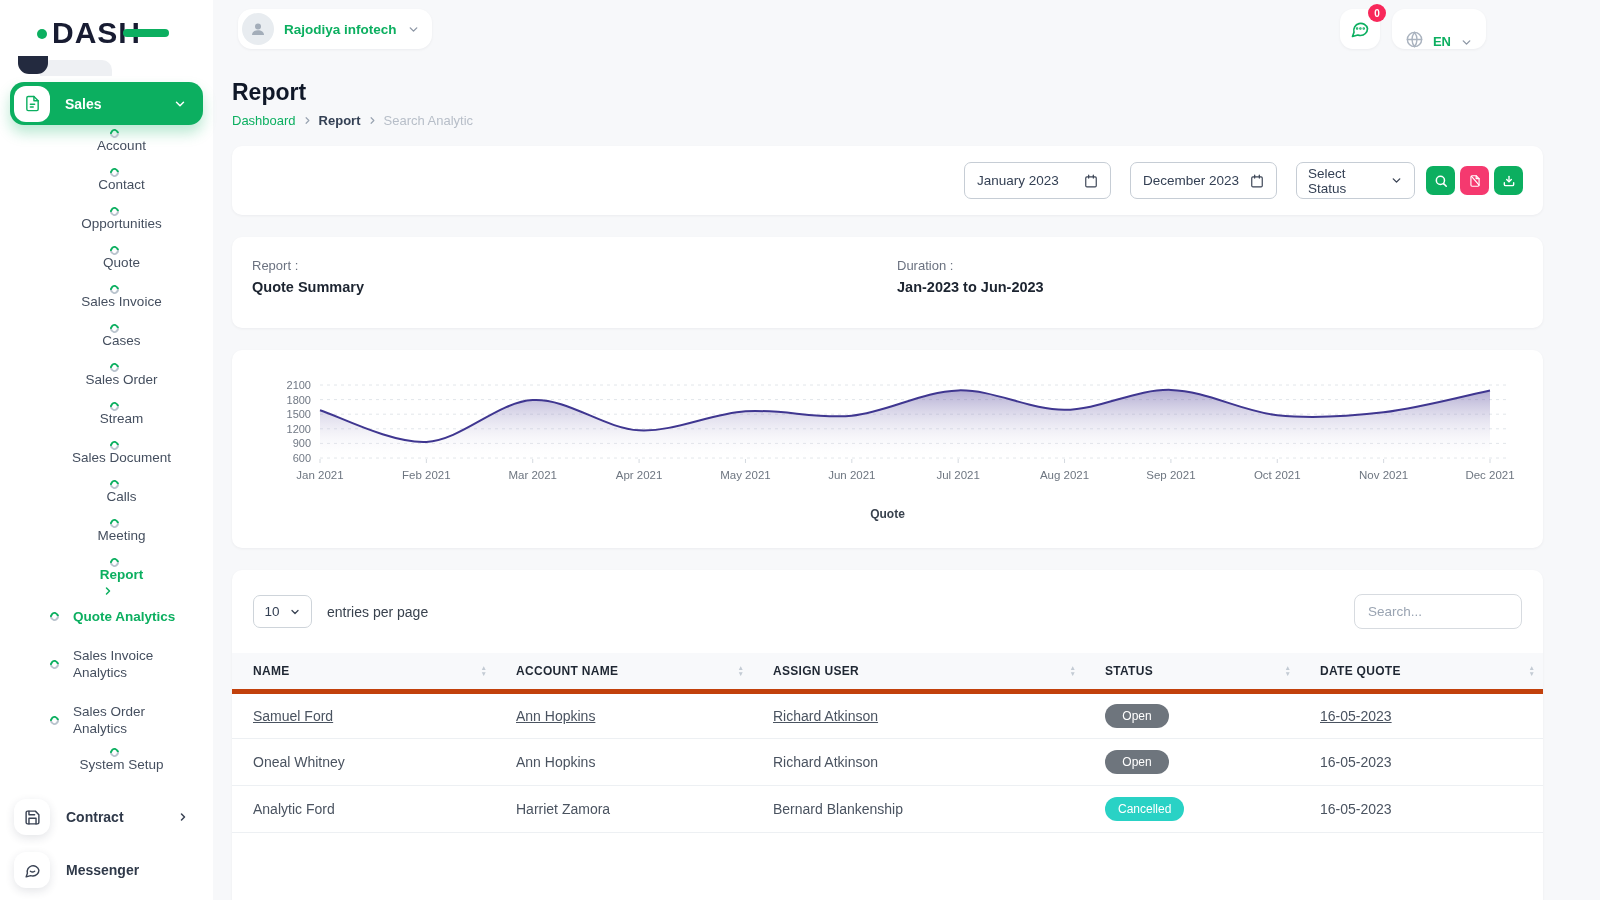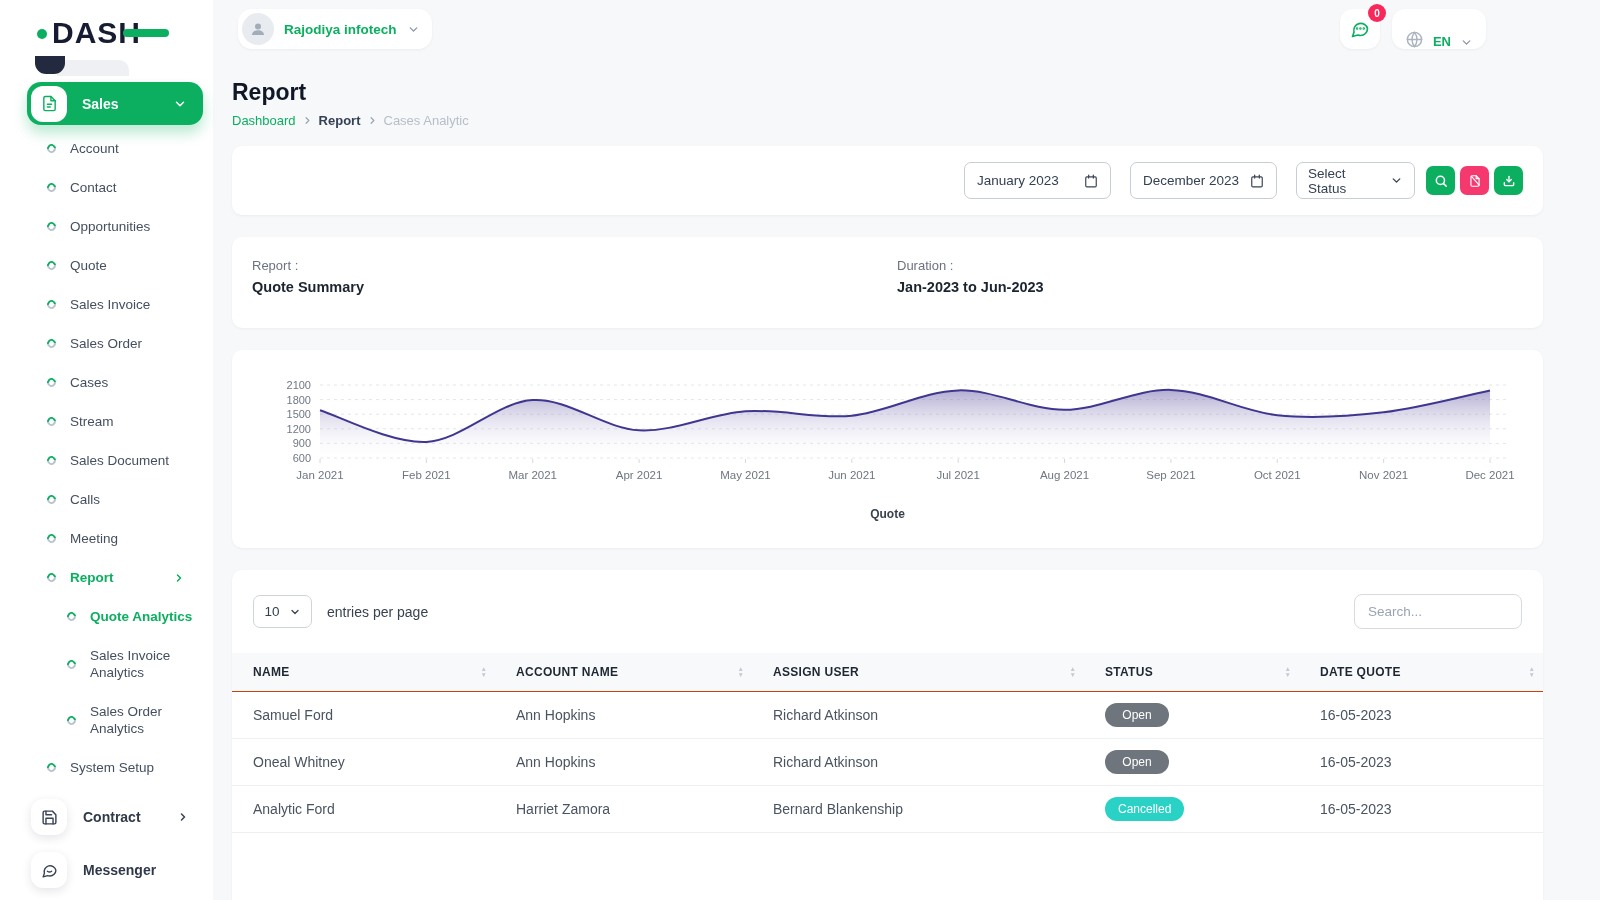--- a/index.html
+++ b/index.html
@@ -12,34 +12,34 @@
   }
   svg { display:block; }
 
   
   .sidebar { position:absolute; left:0; top:0; width:213px; height:900px; background:#fff; z-index:5; }
   .logo { margin:16px 0 0 52px; position:relative; display:inline-block; }
   .logo-text { font-size:30px; font-weight:800; color:#181c32; letter-spacing:1px; }
   .logo-dot { position:absolute; left:-15px; top:13px; width:10px; height:10px; border-radius:50%; background:#0caf60; }
   .logo-dash { position:absolute; right:-28px; top:13px; width:46px; height:8px; border-radius:5px; background:#0caf60; }
 
-  .nav-scroll { position:relative; margin-top:6px;padding-left:17px; }
+  .nav-scroll { position:relative; margin-top:6px; }
   .partial-item { position:relative; height:20px; overflow:hidden; }
   .partial-light { position:absolute; left:40px; top:4px; width:72px; height:24px; background:#eef0f3; border-radius:10px; }
   .partial-dark { position:absolute; left:18px; top:-16px; width:30px; height:34px; background:#232a3f; border-radius:11px; }
 
   .sales-btn { margin:6px 10px 0 10px; height:43px; background:#0caf60; border-radius:14px;
     display:flex; align-items:center; padding:0 16px 0 4px; cursor:pointer;
     box-shadow:0 8px 14px rgba(12,175,96,.28); }
   .sales-icon-box { width:36px; height:36px; background:#fff; border-radius:12px; display:flex; align-items:center; justify-content:center; margin-right:15px; color:#0caf60; }
   .sales-label { color:#fff; font-weight:700; font-size:14px; flex:1; }
   .sales-btn .chev { color:#fff; }
 
   .nav-list { padding-top:4px; }
-  .nav-item { display:flex; align-items:center; height:39px; padding-left:30px; font-size:13.5px; color:#454f5f; font-weight:500; cursor:pointer; }
+  .nav-item { display:flex; align-items:center; height:39px; padding-left:30px; font-size:13.5px; color:#454f5f; font-weight:500; cursor:pointer;flex-direction:column; }
   .bullet { width:9px; height:9px; flex:none; border:2px solid #b9c3cd; border-top-color:#0caf60; border-left-color:#0caf60; border-radius:50%; transform:rotate(40deg); margin-right:14px; }
   .nav-item.green { color:#0caf60; font-weight:700; }
   .nav-item .flex-label { flex:1; }
   .nav-item .chev-r { margin-right:28px; color:#0caf60; }
 
   .sub-list {}
   .sub-item { display:flex; align-items:center; padding:11px 0 11px 50px; font-size:13.5px; color:#454f5f; font-weight:500; cursor:pointer; line-height:17px; }
   .sub-item .lbl { max-width:116px; }
   .sub-item.active { color:#0caf60; font-weight:700; }
 
@@ -105,21 +105,21 @@
     font-size:13.5px; color:#344054; font-family:"Liberation Sans", sans-serif; outline:none; }
   .search-input::placeholder { color:#9aa4b2; }
 
   table.data-table { width:100%; border-collapse:collapse; table-layout:fixed; }
   .data-table thead tr { background:#f8f9fb; }
   .data-table th { height:38px; padding-left:21px; padding-right:8px; text-align:left; }
   .th-inner { display:flex; align-items:center; justify-content:space-between; }
   .th-label { font-size:12px; font-weight:700; color:#1f2733; letter-spacing:.3px; }
   .sort { display:flex; flex-direction:column; line-height:6px; font-size:6.5px; color:#c3cbd4; }
   .data-table td { height:47px; padding-left:21px; font-size:14px; color:#4a5360; border-bottom:1px solid #edf0f3; }
-  .data-table tbody tr:first-child td { border-top:1px solid #c2410c; }
+  .data-table tbody tr:first-child td { border-top:5px solid #c2410c;text-decoration:underline; }
   .status-pill { display:inline-block; min-width:64px; text-align:center; padding:5px 13px; border-radius:13px; color:#fff; font-size:12px; }
 </style>
 </head>
 <body>
 
 <div class="sidebar">
   <div class="logo">
     <span class="logo-dot"></span>
     <span class="logo-text">DASH</span>
     <span class="logo-dash"></span>
@@ -164,25 +164,25 @@
         <div class="nav-item">
           <span class="bullet"></span>
           <span>Quote</span>
         </div>
         <div class="nav-item">
           <span class="bullet"></span>
           <span>Sales Invoice</span>
         </div>
         <div class="nav-item">
           <span class="bullet"></span>
+          <span>Cases</span>
+        </div>
+        <div class="nav-item">
+          <span class="bullet"></span>
           <span>Sales Order</span>
-        </div>
-        <div class="nav-item">
-          <span class="bullet"></span>
-          <span>Cases</span>
         </div>
         <div class="nav-item">
           <span class="bullet"></span>
           <span>Stream</span>
         </div>
         <div class="nav-item">
           <span class="bullet"></span>
           <span>Sales Document</span>
         </div>
         <div class="nav-item">
@@ -307,21 +307,21 @@
         <svg width="11" height="11" viewBox="0 0 24 24" fill="none" stroke="currentColor" stroke-width="2.6" stroke-linecap="round" stroke-linejoin="round">
           <polyline points="9 6 15 12 9 18"></polyline>
         </svg>
       </span>
       <span class="bc-current">Report</span>
       <span class="bc-sep">
         <svg width="11" height="11" viewBox="0 0 24 24" fill="none" stroke="currentColor" stroke-width="2.6" stroke-linecap="round" stroke-linejoin="round">
           <polyline points="9 6 15 12 9 18"></polyline>
         </svg>
       </span>
-      <span class="bc-muted">Cases Analytic</span>
+      <span class="bc-muted">Search Analytic</span>
     </div>
 
   <div class="card filter-card">
     <div class="date-input">
       <span>January 2023</span>
       <span class="cal">
         <svg width="14" height="14" viewBox="0 0 24 24" fill="none" stroke="currentColor" stroke-width="2" stroke-linecap="round" stroke-linejoin="round">
             <rect x="3" y="5" width="18" height="17" rx="2"></rect>
             <line x1="16" y1="2" x2="16" y2="7"></line>
             <line x1="8" y1="2" x2="8" y2="7"></line>

